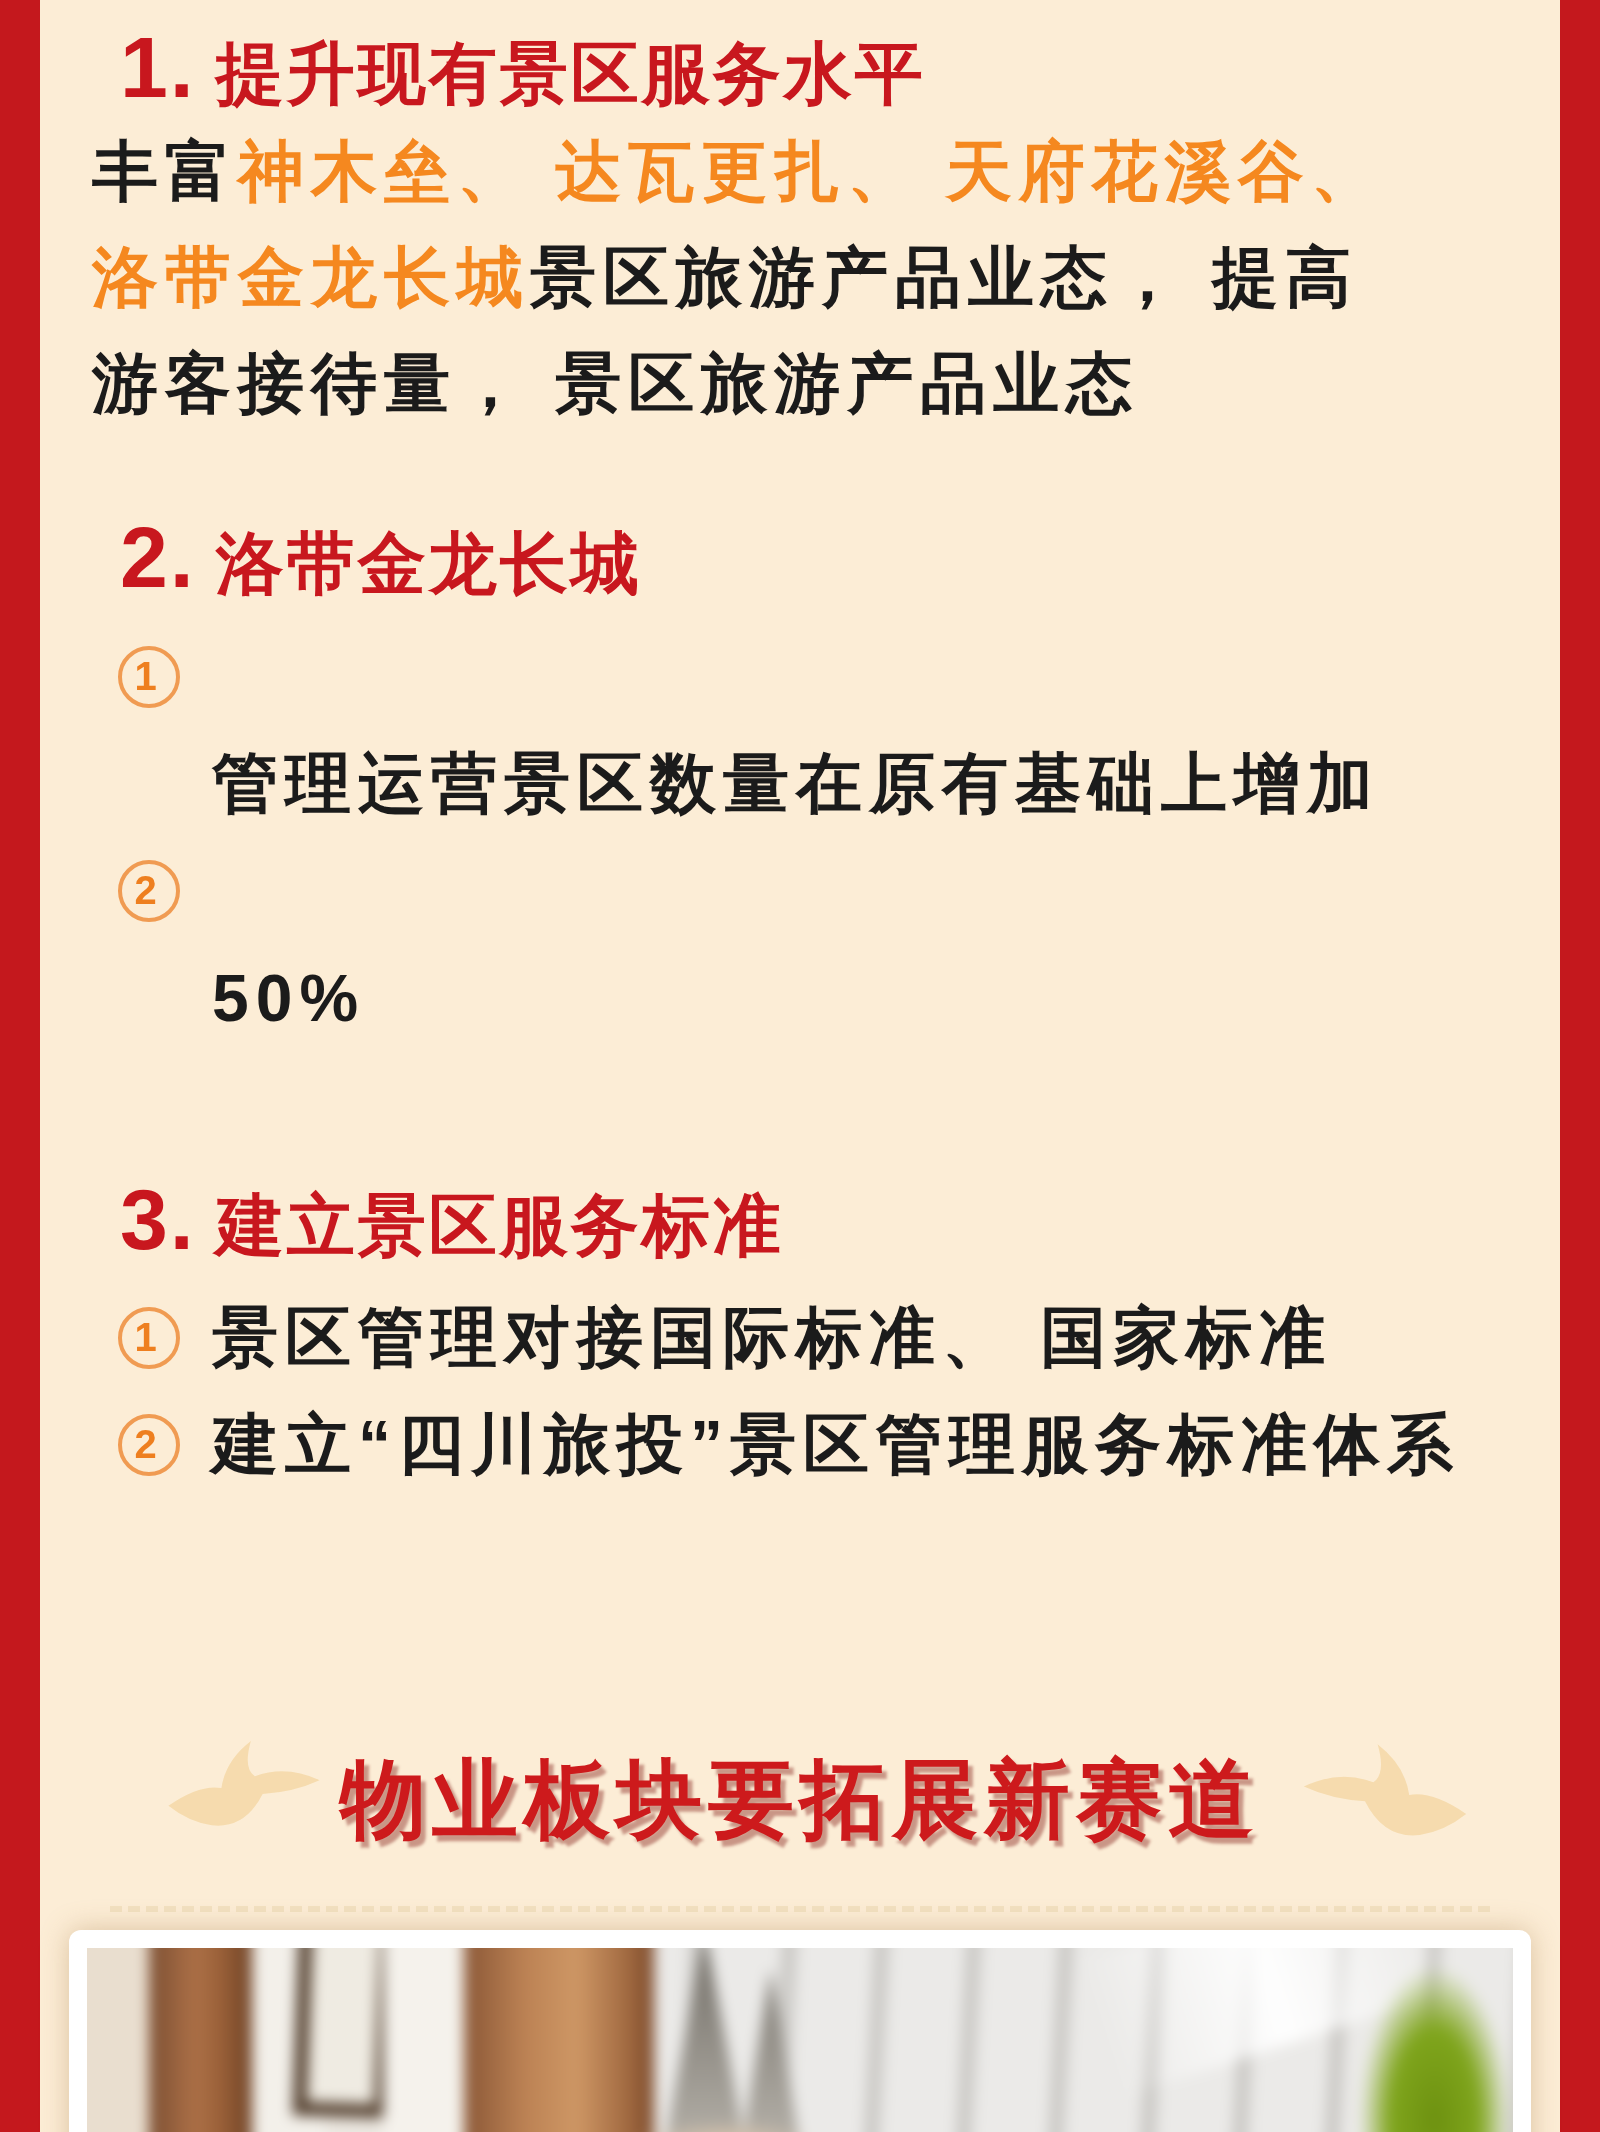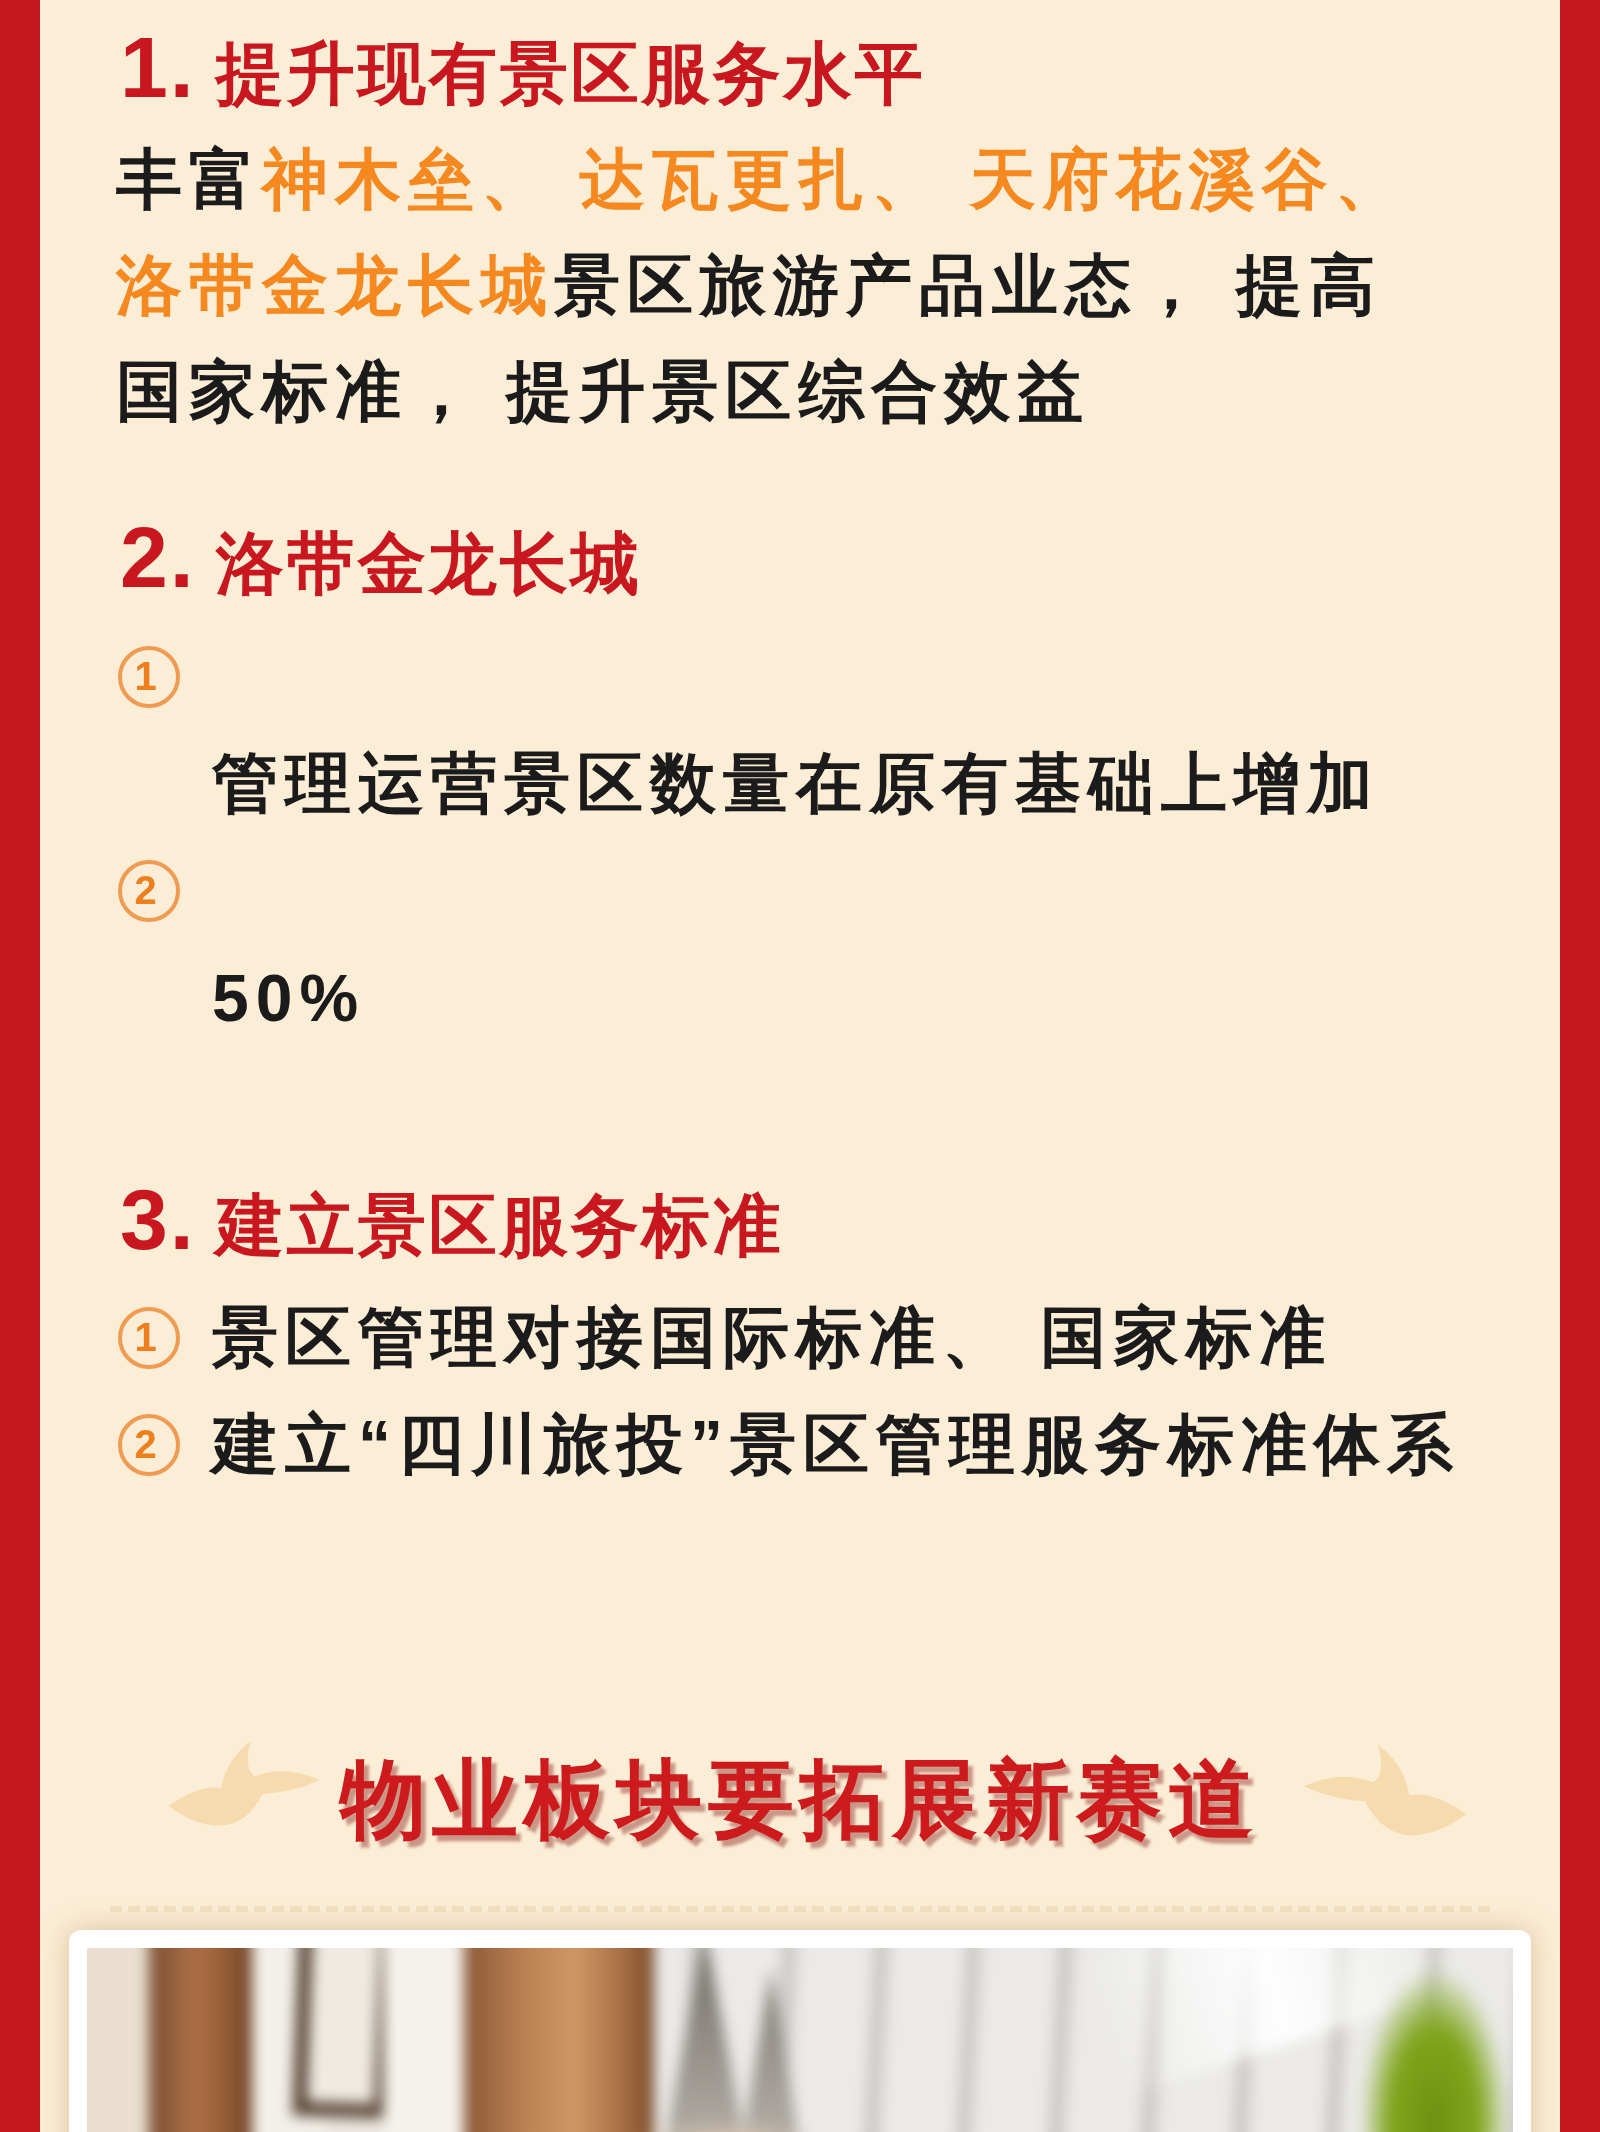--- a/index.html
+++ b/index.html
@@ -25,22 +25,22 @@
     color:var(--heading-red,#C8171E);
     font-weight:800;line-height:1;
     white-space:nowrap;
   }
   .sec-num{font-size:86px;margin-right:20px;letter-spacing:2px;}
   .sec-title{font-size:68px;letter-spacing:3px;text-align:right;}
 
   
   .sec-par{position:absolute;left:0;width:1560px;}
   .par-row{
-    height:106px;display:flex;align-items:center;
-    padding-left:116px;white-space:nowrap;
+    height:106px;display:flex;align-items:flex-start;
+    padding-left:92px;white-space:nowrap;
     font-size:66px;font-weight:600;letter-spacing:7px;
   }
   .seg-black{color:var(--ink,#1B1B1B);}
   .seg-orange{color:var(--hl-orange,#F5881F);}
 
   
   .sec-items{position:absolute;left:0;width:1560px;}
   .item-row{
     position:relative;height:107px;display:flex;align-items:center;
     padding-left:212px;white-space:nowrap;
@@ -131,21 +131,21 @@
   <div class="sec-par" style="top:127px;">
       <div class="par-row">
         <span class="seg-black">丰富</span>
         <span class="seg-orange">神木垒、 达瓦更扎、 天府花溪谷、</span>
       </div>
       <div class="par-row">
         <span class="seg-orange">洛带金龙长城</span>
         <span class="seg-black">景区旅游产品业态， 提高</span>
       </div>
       <div class="par-row">
-        <span class="seg-black">国家标准， 提升景区综合效益</span>
+        <span class="seg-black">游客接待量， 景区旅游产品业态</span>
       </div>
     </div>
 
   <div class="sec-head" style="top:514px;">
     <span class="sec-num">2.</span>
       <span class="sec-title">洛带金龙长城</span>
   </div>
   <div class="sec-items" style="top:623px;">
       <div class="item-row">
         <span class="bullet">1</span>

